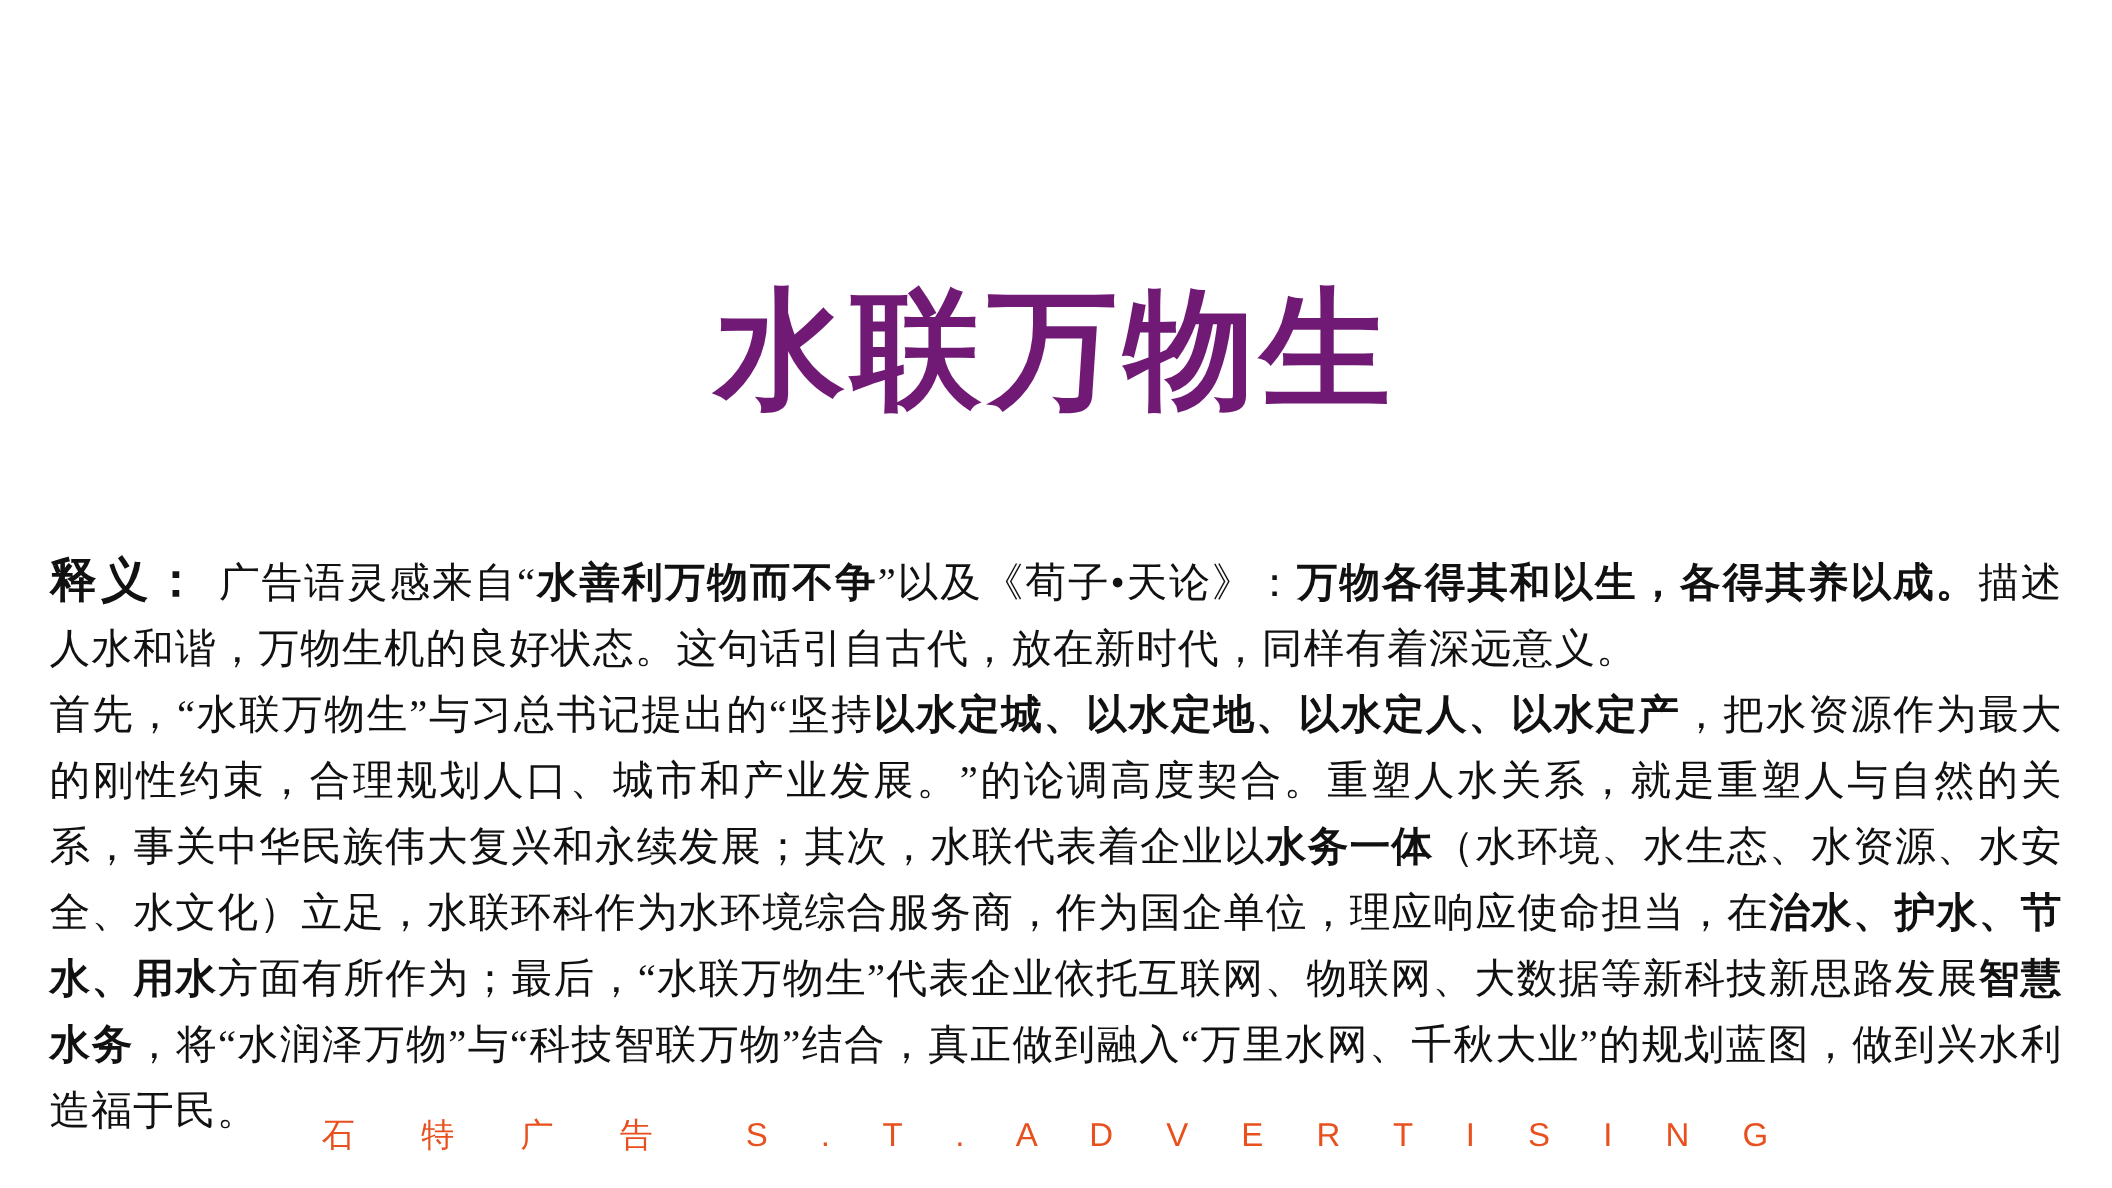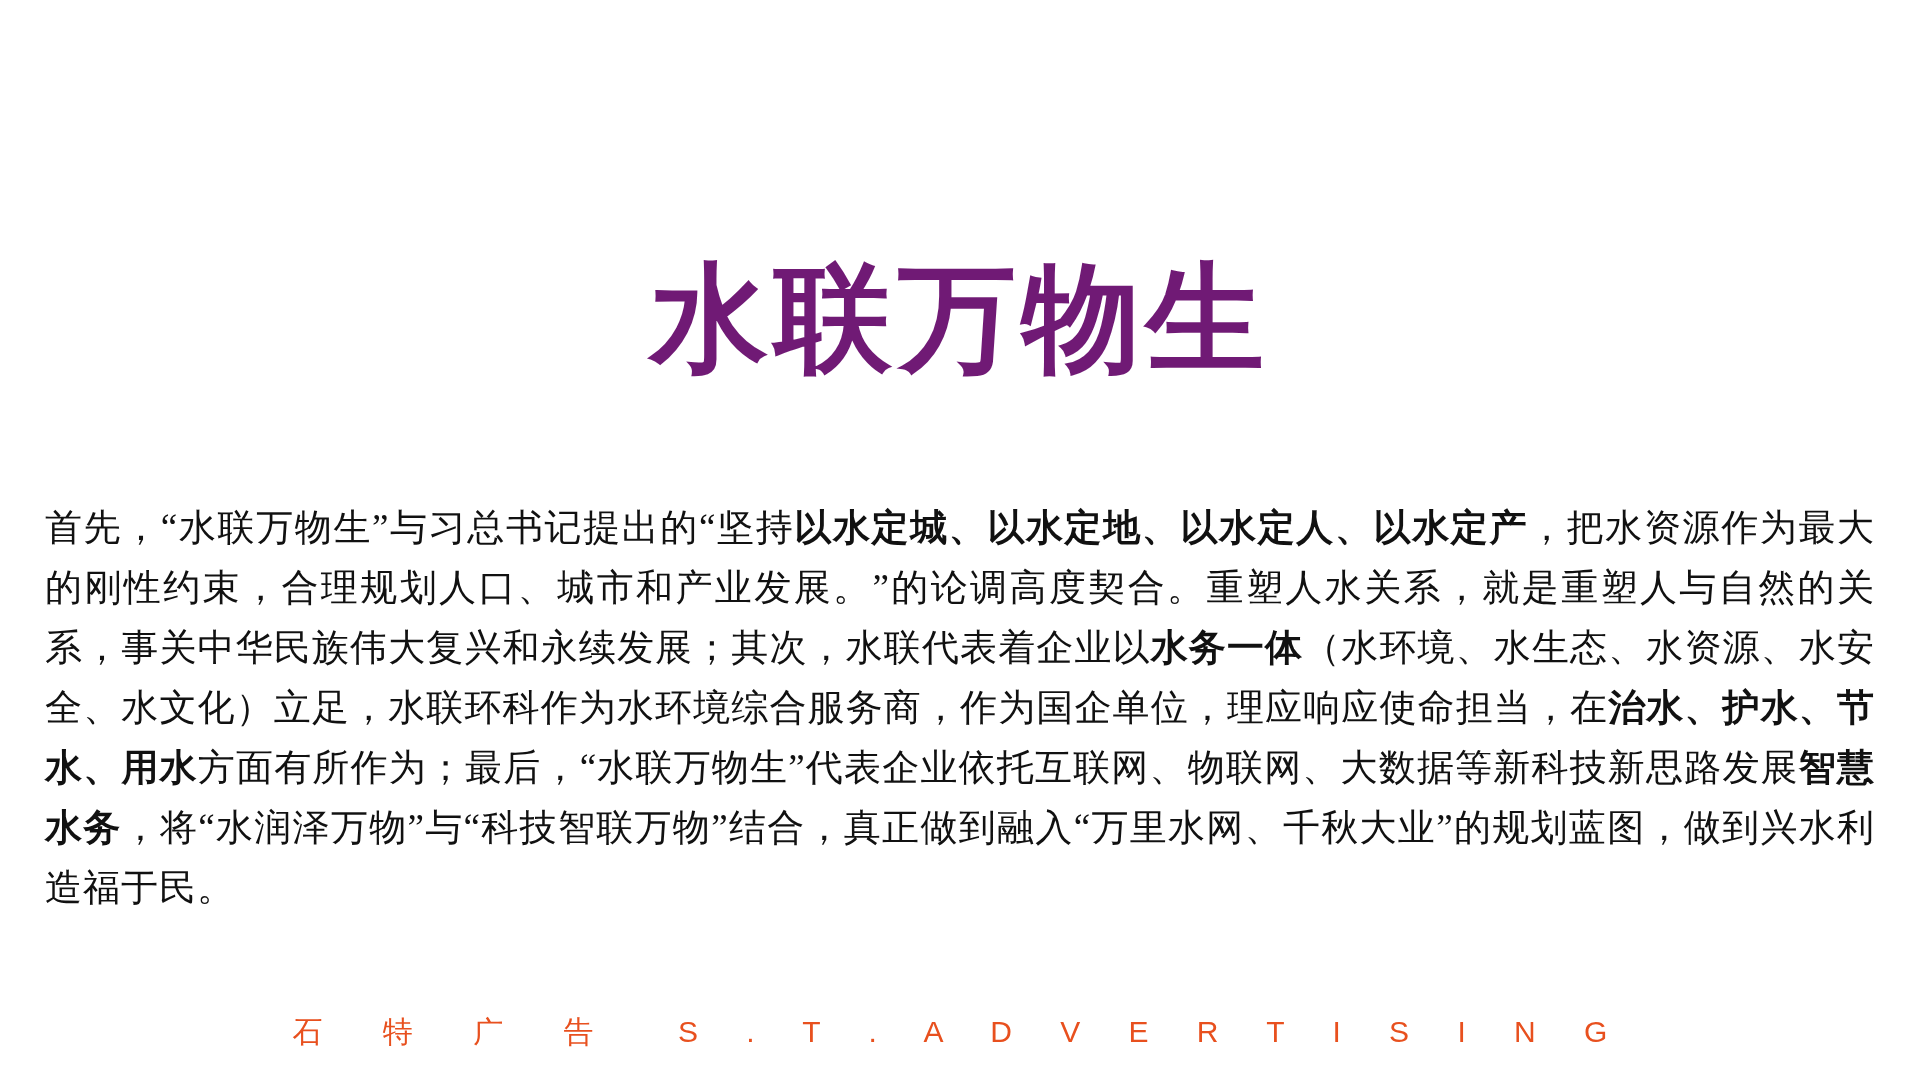--- a/index.html
+++ b/index.html
@@ -76,20 +76,21 @@
 </style>
 </head>
 <body>
 
 <div class="slide">
 
   <h1 class="slide-title" style="color: #701a75;">水联万物生</h1>
 
   <div class="body-text">
 
+  <p><span class="lead">释义：</span><span class="seg">广告语灵感来自“</span><span class="seg-bold">水善利万物而不争</span><span class="seg">”以及《荀子•天论》：</span><span class="seg-bold">万物各得其和以生，各得其养以成。</span><span class="seg">描述人水和谐，万物生机的良好状态。这句话引自古代，放在新时代，同样有着深远意义。</span></p>
       <p><span class="seg">首先，“水联万物生”与习总书记提出的“坚持</span><span class="seg-bold">以水定城、以水定地、以水定人、以水定产</span><span class="seg">，把水资源作为最大的刚性约束，合理规划人口、城市和产业发展。”的论调高度契合。重塑人水关系，就是重塑人与自然的关系，事关中华民族伟大复兴和永续发展；其次，水联代表着企业以</span><span class="seg-bold">水务一体</span><span class="seg">（水环境、水生态、水资源、水安全、水文化）立足，水联环科作为水环境综合服务商，作为国企单位，理应响应使命担当，在</span><span class="seg-bold">治水、护水、节水、用水</span><span class="seg">方面有所作为；最后，“水联万物生”代表企业依托互联网、物联网、大数据等新科技新思路发展</span><span class="seg-bold">智慧水务</span><span class="seg">，将“水润泽万物”与“科技智联万物”结合，真正做到融入“万里水网、千秋大业”的规划蓝图，做到兴水利造福于民。</span></p>
     </div>
 
   <div class="footer-brand" style="color: rgb(232, 80, 30);">
     <span class="brand-cn">石 特 广 告</span>
     <span class="brand-en">S . T .   A D V E R T I S I N G</span>
   </div>
 
 </div>
 

